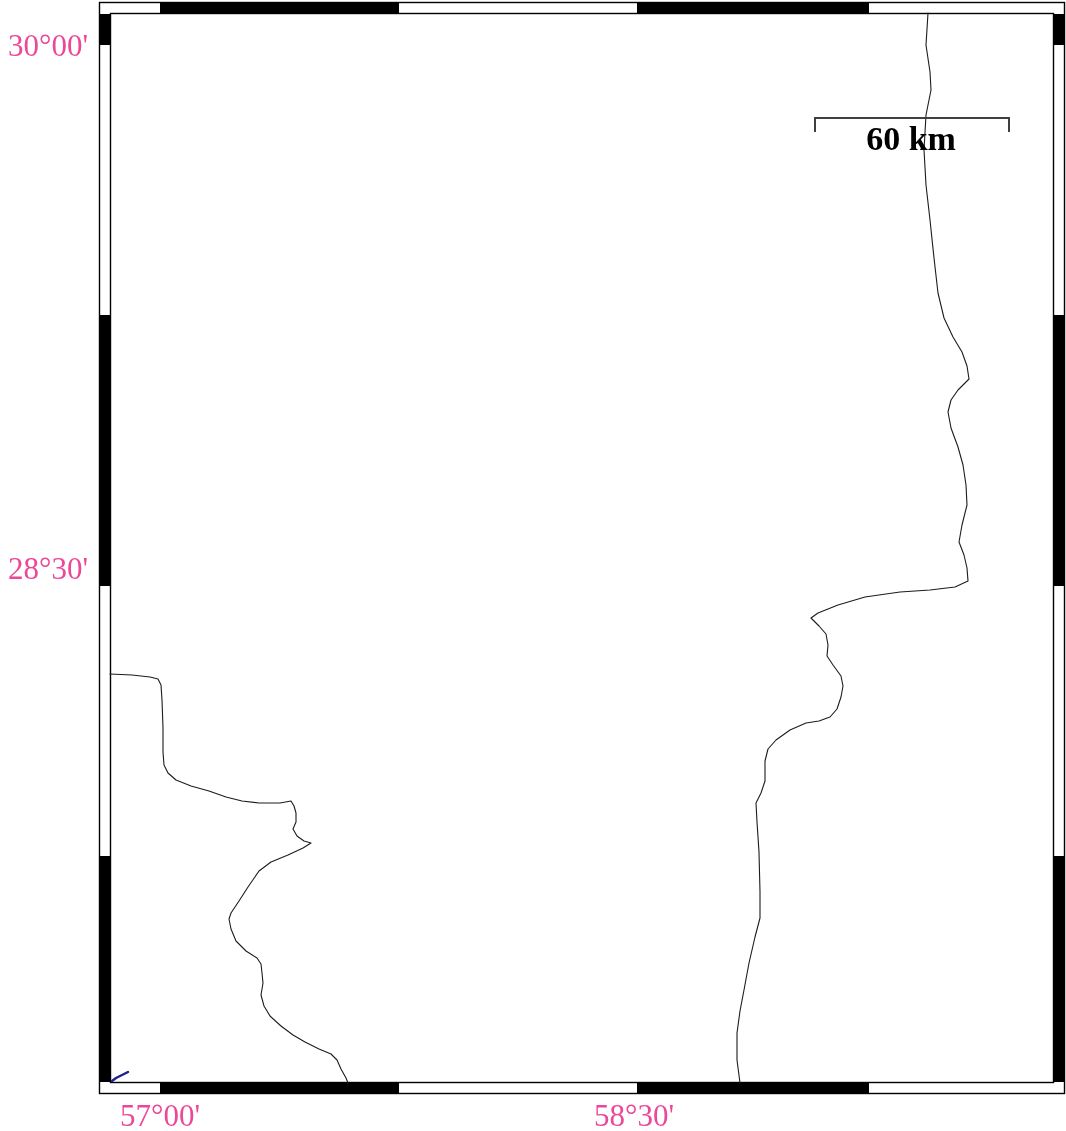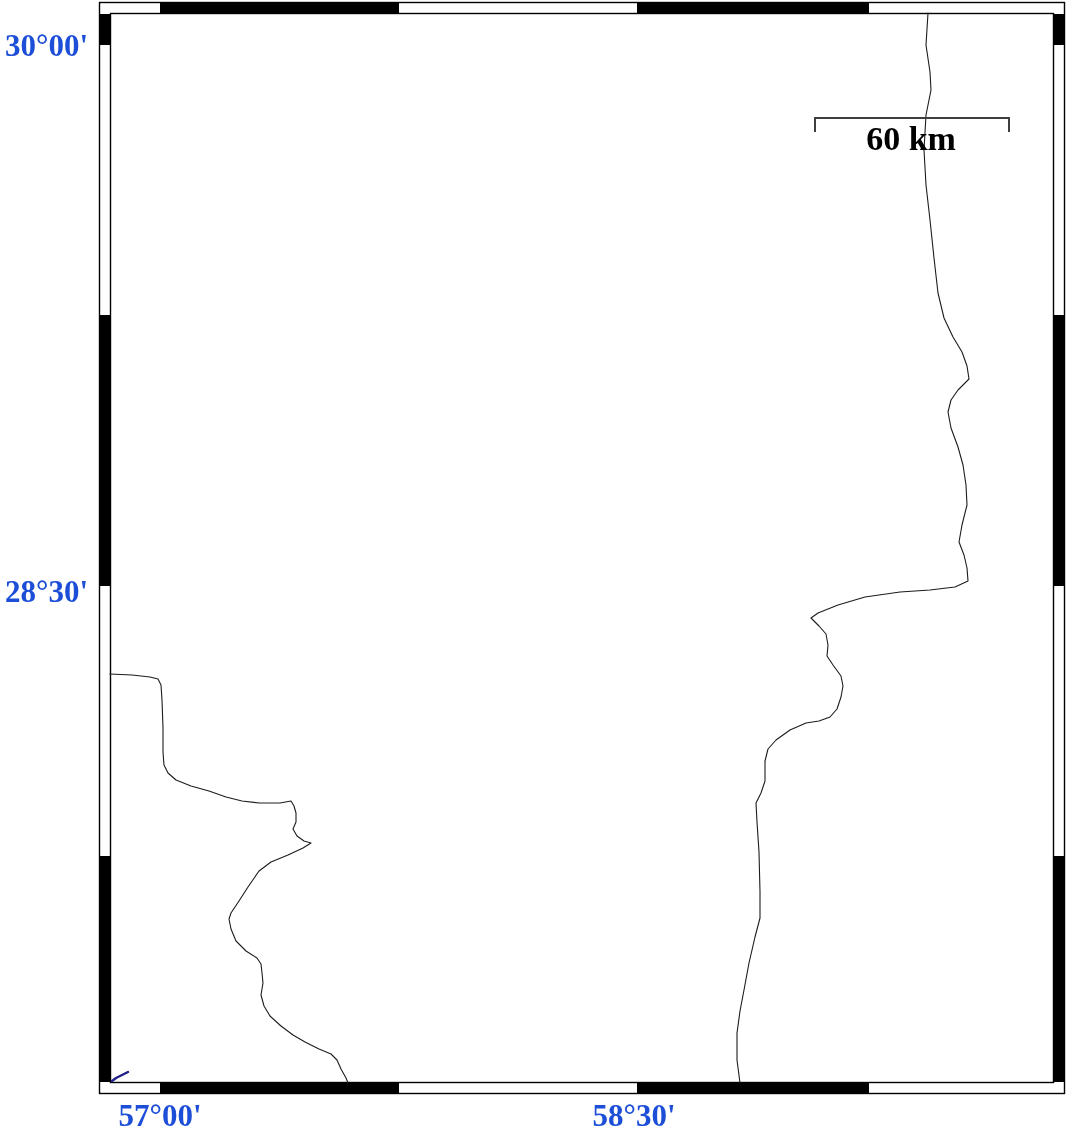--- a/index.html
+++ b/index.html
@@ -20,32 +20,32 @@
   #map-svg {
     position: absolute;
     left: 0;
     top: 0;
     width: 1066px;
     height: 1131px;
   }
   .geo-label {
     position: absolute;
     font-family: "Liberation Serif", "DejaVu Serif", serif;
-    font-weight: bold;
-    color: #1d4ed8;
+    font-weight: normal;
+    color: #ec4899;
     white-space: nowrap;
     line-height: 36px;
     font-size: 31px;
   }
   .lat-label {
     right: 978px;
     text-align: right;
   }
   .lat-label.lat-0 { top: 28px; }
-  .lat-label.lat-1 { top: 574px; }
+  .lat-label.lat-1 { top: 551px; }
   .lon-label {
     width: 160px;
     text-align: center;
     top: 1098px;
   }
   .lon-label.lon-0 { left: 80px; }
   .lon-label.lon-1 { left: 554px; }
   .scalebar-label {
     position: absolute;
     left: 811px;

